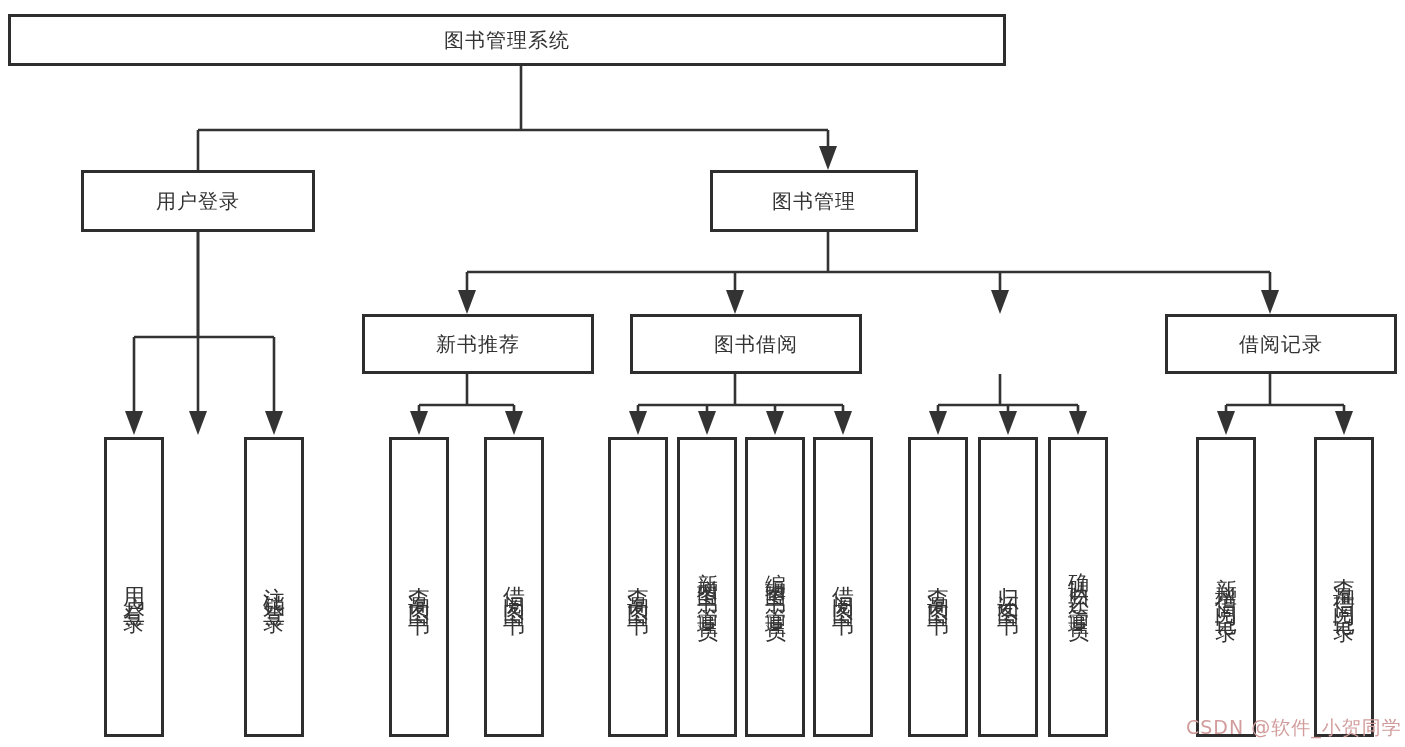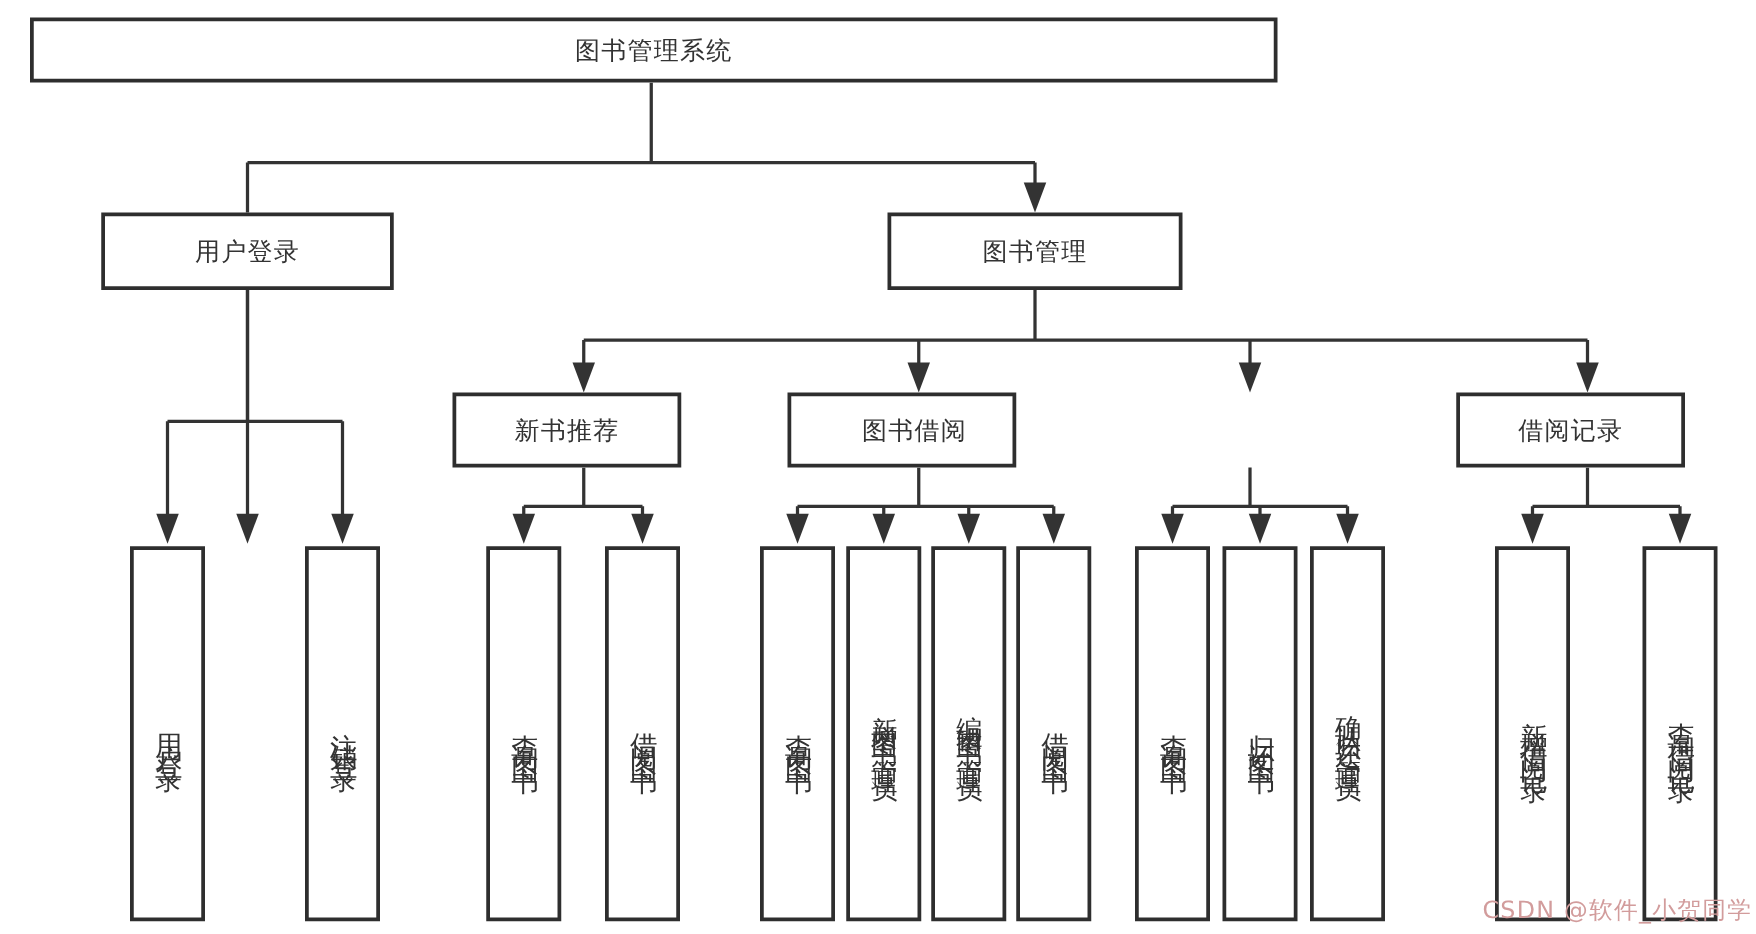--- a/index.html
+++ b/index.html
@@ -15,24 +15,24 @@
   #connectors{position:absolute;left:0;top:0;width:1405px;height:747px;z-index:0;}
   #connectors path{stroke:var(--line,#333);stroke-width:2.6;fill:none;}
   #connectors polygon{fill:var(--line,#333);stroke:none;}
   .node{
     position:absolute;box-sizing:border-box;background:#fff;
     border:3px solid var(--border,#2e2e2e);
     display:flex;align-items:center;justify-content:center;
     color:var(--text,#333);z-index:1;
   }
   .hnode{font-size:20px;letter-spacing:1px;white-space:nowrap;}
-  .root{left:24px;top:14px;width:998px;height:52px;}
+  .root{left:8px;top:14px;width:998px;height:52px;}
   .l2a{left:81px;top:170px;width:234px;height:62px;}
-  .l2b{left:710px;top:170px;width:236px;height:62px;}
-  .l3{top:314px;width:183px;height:60px;}
+  .l2b{left:710px;top:170px;width:208px;height:62px;}
+  .l3{top:314px;width:232px;height:60px;}
   .l3a{left:362px;} .l3b{left:630px;padding-left:20px;} .l3c{left:895px;} .l3d{left:1165px;}
   .leaf{
     top:437px;height:300px;width:60px;
     writing-mode:vertical-rl;text-orientation:mixed;
     font-size:22px;letter-spacing:9px;line-height:1;
     overflow:hidden;
   }
   .leaf.long{letter-spacing:7px;font-size:21px;}
   .g1a{left:104px;} .g1b{left:244px;}
   .g2a{left:389px;} .g2b{left:484px;}

